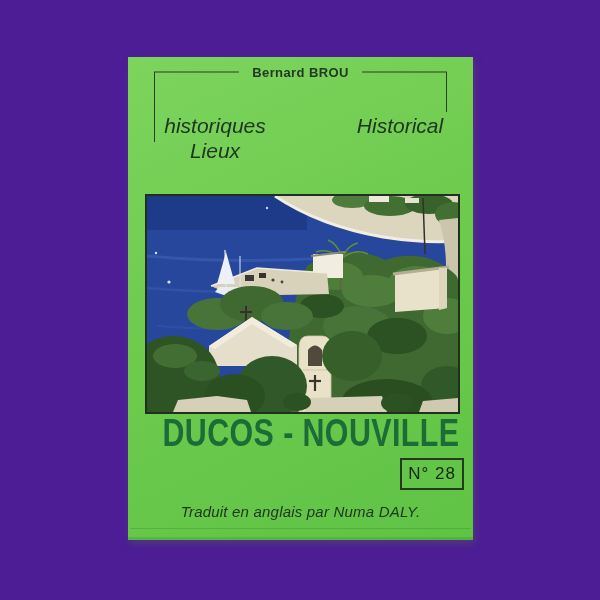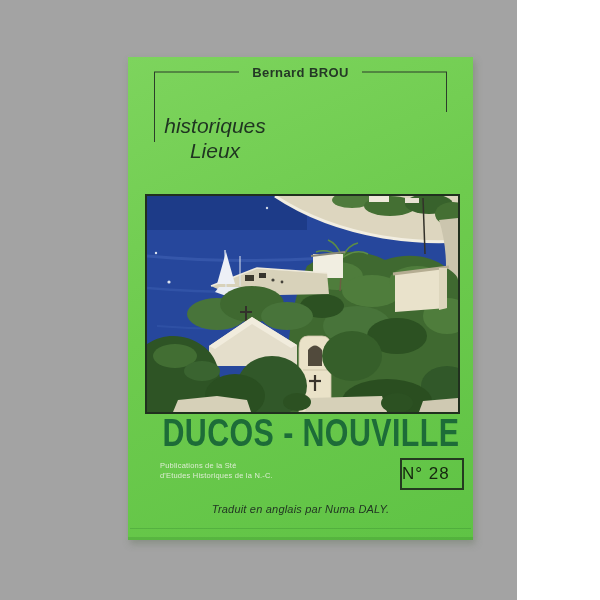--- a/index.html
+++ b/index.html
@@ -1,17 +1,17 @@
 <!DOCTYPE html>
 <html><head>
 <meta charset="utf-8">
 <style>
   html,body{margin:0;padding:0;}
   body{width:600px;height:600px;background:#ffffff;font-family:"Liberation Sans",sans-serif;}
-  .page{position:relative;width:517px;height:600px;background:#a3a3a3;overflow:hidden;}
+  .page{position:relative;width:600px;height:600px;background:#4c1d95;overflow:hidden;}
 
   .cover{
     position:absolute;left:128px;top:57px;width:345px;height:483px;
     background:linear-gradient(155deg,#7dd45d 0%,#6ecb4e 45%,#5fc345 100%);
     box-shadow:2px 4px 7px rgba(90,110,80,0.35), inset 0 -3px 0 rgba(0,60,10,0.12);
   }
   .cover::after{
     content:"";position:absolute;left:2px;right:2px;bottom:11px;height:1px;
     background:rgba(0,70,20,0.16);
   }
@@ -51,27 +51,27 @@
     white-space:nowrap;
   }
 
   .publisher{
     position:absolute;left:32px;top:404px;font-size:7.5px;line-height:10px;
     color:#dcecd2;letter-spacing:0.2px;
   }
 
   .issue-box{
     position:absolute;left:272px;top:401px;width:60px;height:28px;
-    border:2px solid #243a20;display:flex;align-items:center;
+    border:2px solid #243a20;display:flex;align-items:center;justify-content:center;
     font-size:17px;color:#15260f;letter-spacing:1px;
   }
 
   .translator{
     position:absolute;top:446px;left:0;width:100%;text-align:center;
-    font-style:italic;font-size:11px;color:#223623;letter-spacing:0.2px;
+    font-style:italic;font-size:15px;color:#223623;letter-spacing:0.2px;
   }
 </style>
 </head>
 <body>
 
 <div class="page">
   <div class="cover">
 
     <div class="frame-top">
       <span class="rule"></span>
@@ -80,20 +80,21 @@
     </div>
     <div class="frame-side frame-side-left"></div>
     <div class="frame-side frame-side-right"></div>
 
     <div class="titles">
       <div class="title-col title-fr">
         <div>historiques</div>
         <div>Lieux</div>
       </div>
       <div class="title-col title-en">
+        <div>Historical</div>
       </div>
     </div>
 
     <div class="photo">
       <svg viewBox="0 0 311 216" preserveAspectRatio="none">
 
         <rect width="311" height="216" fill="#26479c"></rect>
         <rect width="160" height="34" fill="#1d3b88"></rect>
         <path d="M0,60 q90,8 180,2" stroke="#4366b8" stroke-width="3" fill="none" opacity="0.5"></path>
         <path d="M0,92 q70,6 150,3" stroke="#3c5fb2" stroke-width="2.5" fill="none" opacity="0.5"></path>
@@ -173,24 +174,20 @@
         <polygon points="26,216 31,204 70,200 100,204 104,216" fill="#d6d0b8"></polygon>
         <polygon points="158,216 162,202 235,200 240,216" fill="#d6d0b8"></polygon>
         <polygon points="272,216 276,205 311,202 311,216" fill="#cfc9b2"></polygon>
         <ellipse cx="150" cy="206" rx="14" ry="9" fill="#2c5122"></ellipse>
         <ellipse cx="250" cy="207" rx="16" ry="10" fill="#2c5122"></ellipse>
       </svg>
     </div>
 
     <div class="main-title">DUCOS - NOUVILLE</div>
 
-    <div class="publisher">
-      <div>Publications de la Sté</div>
-      <div>d'Etudes Historiques de la N.-C.</div>
-    </div>
 
     <div class="issue-box">
       <span>N° 28</span>
     </div>
 
     <div class="translator">Traduit en anglais par Numa DALY.</div>
 
   </div>
 </div>
 

